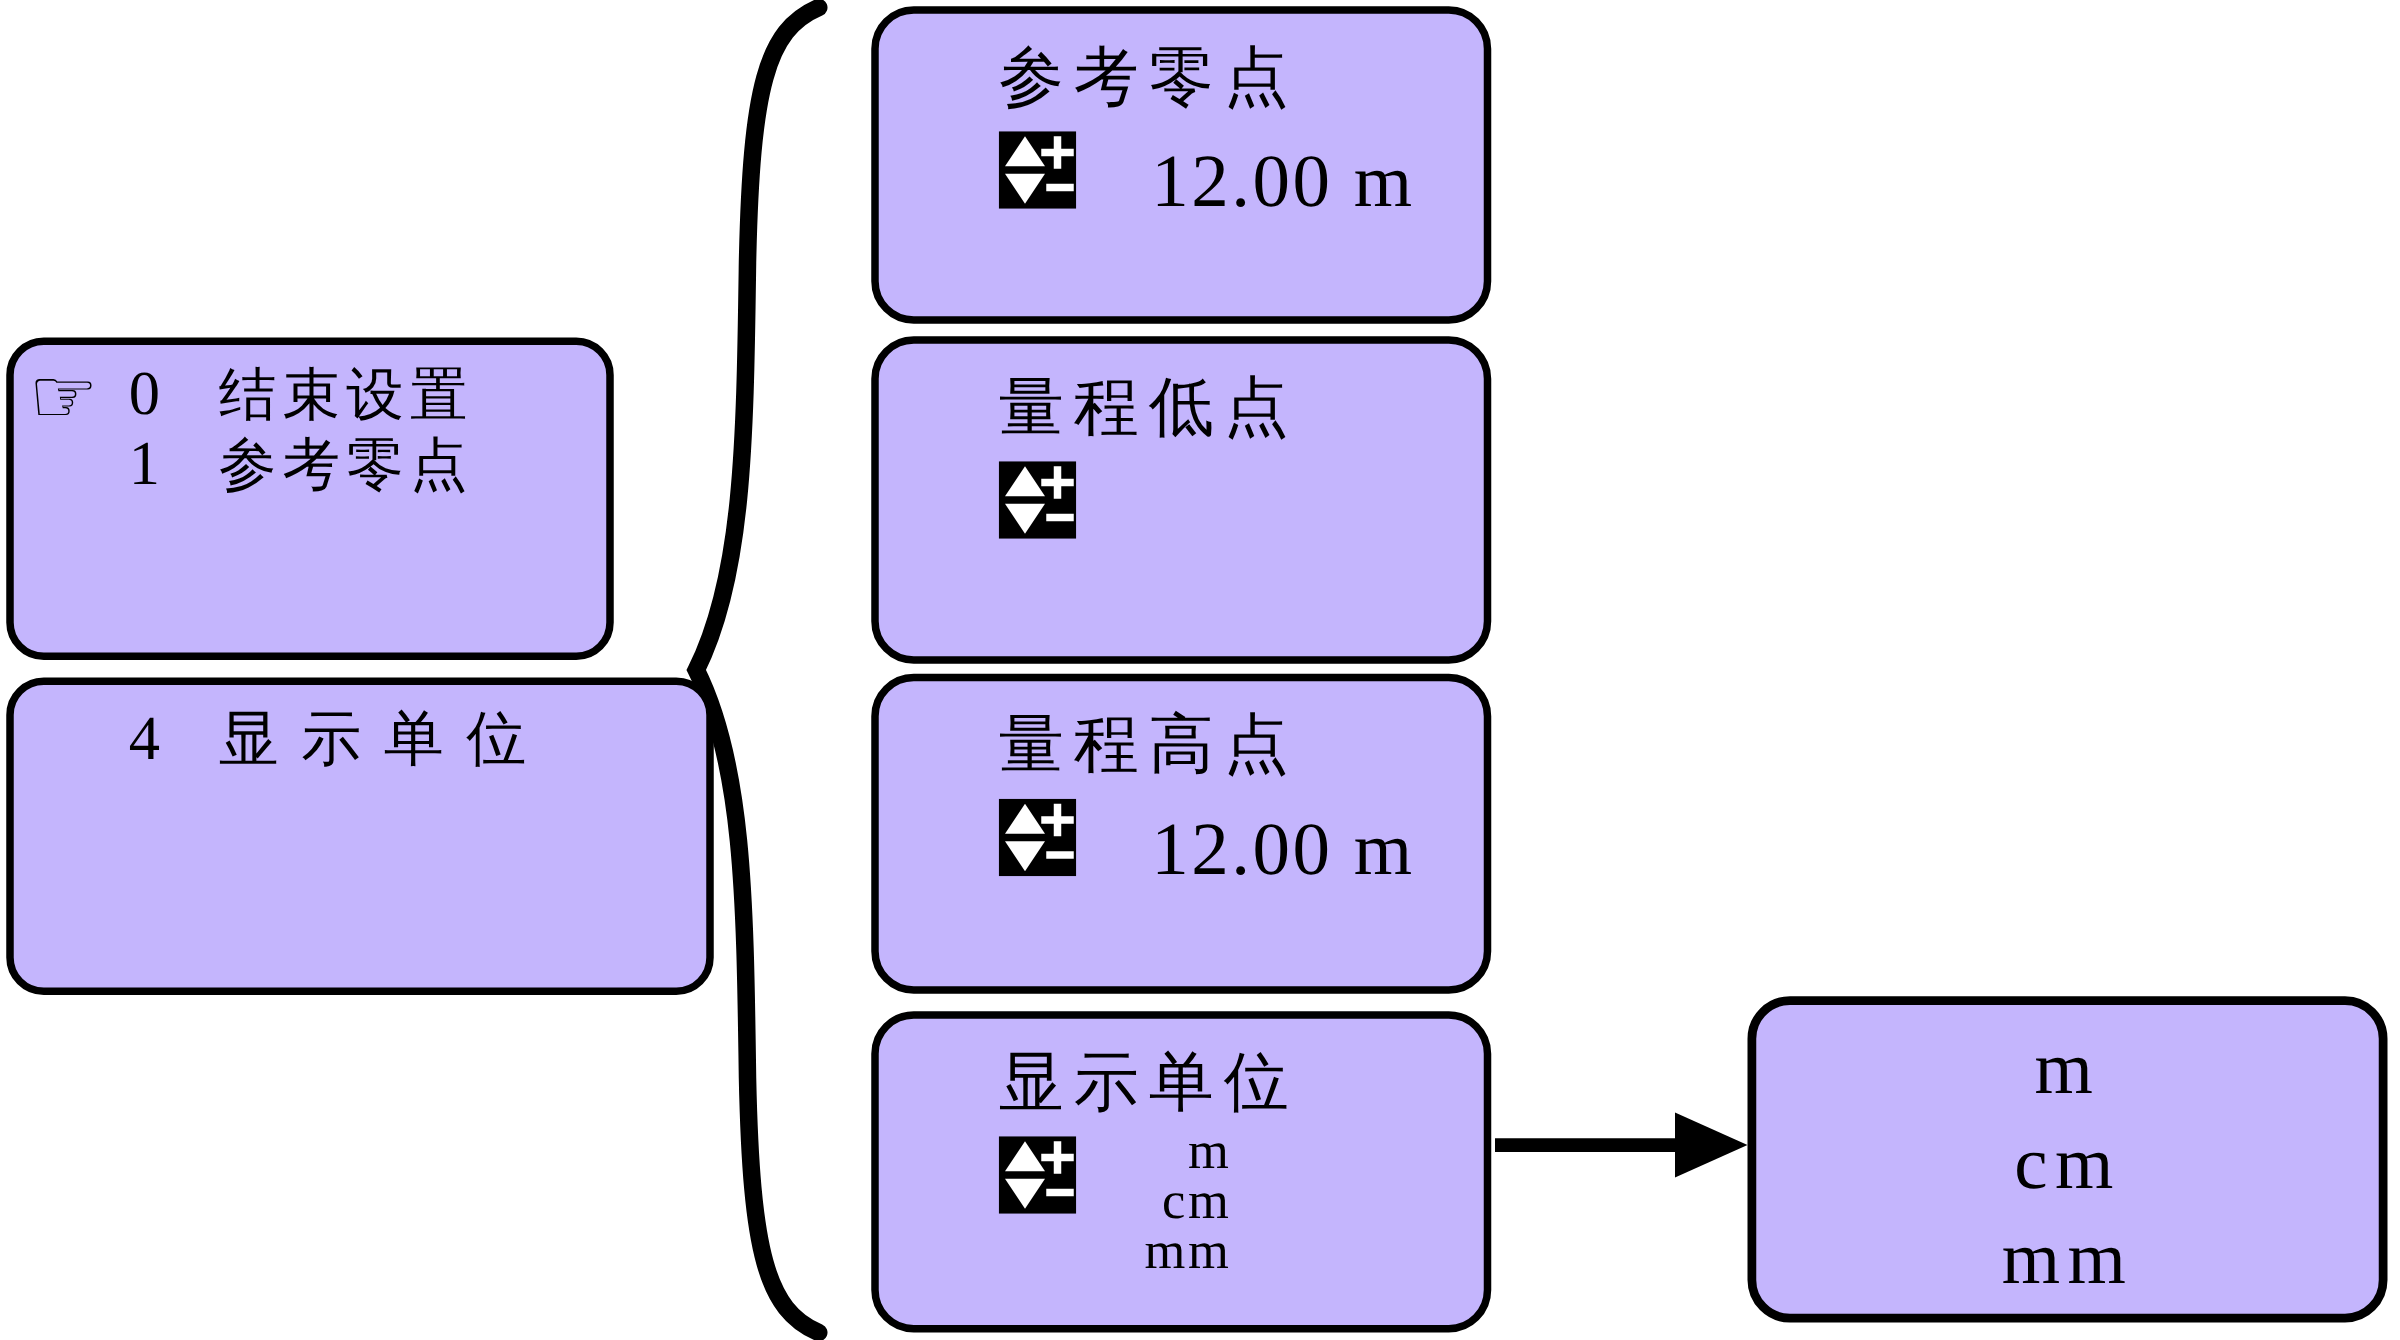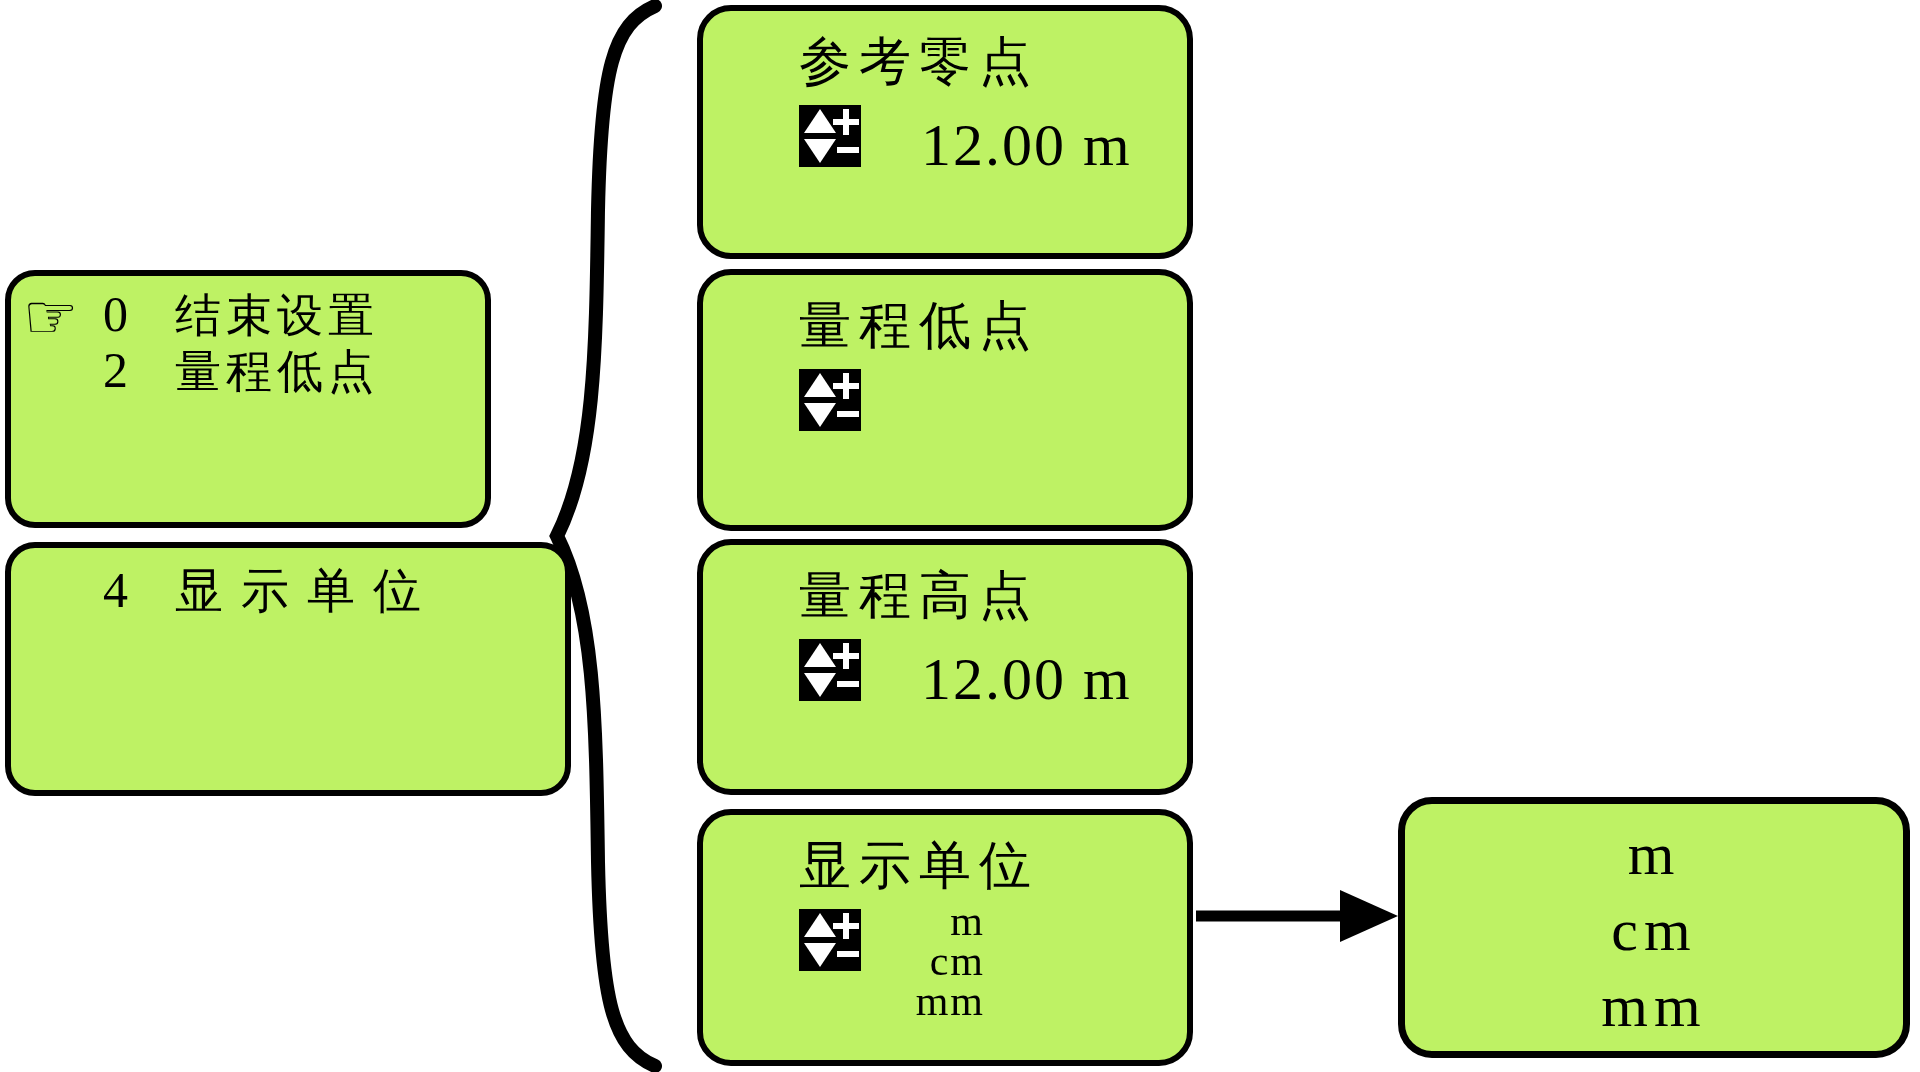--- a/index.html
+++ b/index.html
@@ -1,20 +1,20 @@
 <!DOCTYPE html>
 <html><head>
 <meta charset="utf-8">
 <style>
   html,body{margin:0;padding:0;background:#ffffff;}
   #stage{
     position:relative;width:1920px;height:1072px;background:#ffffff;overflow:hidden;
     font-family:"Liberation Serif","DejaVu Serif",serif;color:#000;
   }
-  .box{position:absolute;background:#bef264;border:6px solid #000;border-radius:30px;box-sizing:border-box;}
+  .box{position:absolute;background:#c4b5fd;border:6px solid #000;border-radius:30px;box-sizing:border-box;}
 
   
   #menu-box-1{left:5px;top:270px;width:486px;height:258px;}
   #menu-box-2{left:5px;top:542px;width:566px;height:254px;}
   .menu-rows{position:absolute;left:0;top:10px;width:100%;}
   .menu-row{position:relative;height:56px;line-height:56px;padding-left:92px;white-space:nowrap;}
   .menu-num{display:inline-block;width:60px;font-size:50px;letter-spacing:0;}
   .menu-label{display:inline-block;margin-left:12px;font-size:46px;letter-spacing:5px;}
   #menu-box-2 .menu-rows{top:14px;}
   #menu-box-2 .menu-label{font-size:48px;letter-spacing:18px;}
@@ -52,21 +52,21 @@
              C 50 612, 51 722, 53 862 C 56 1002, 68 1048, 110 1066" fill="none" stroke="#000" stroke-width="14" stroke-linecap="round"></path>
   </svg>
 
   <div class="box" id="menu-box-1">
     <span class="finger">☞</span>
     <div class="menu-rows">
       <div class="menu-row">
         <span class="menu-num">0</span><span class="menu-label">结束设置</span>
       </div>
       <div class="menu-row">
-        <span class="menu-num">2</span><span class="menu-label">量程低点</span>
+        <span class="menu-num">1</span><span class="menu-label">参考零点</span>
       </div>
     </div>
   </div>
 
   <div class="box" id="menu-box-2">
     <div class="menu-rows">
       <div class="menu-row">
         <span class="menu-num">4</span><span class="menu-label">显示单位</span>
       </div>
     </div>

